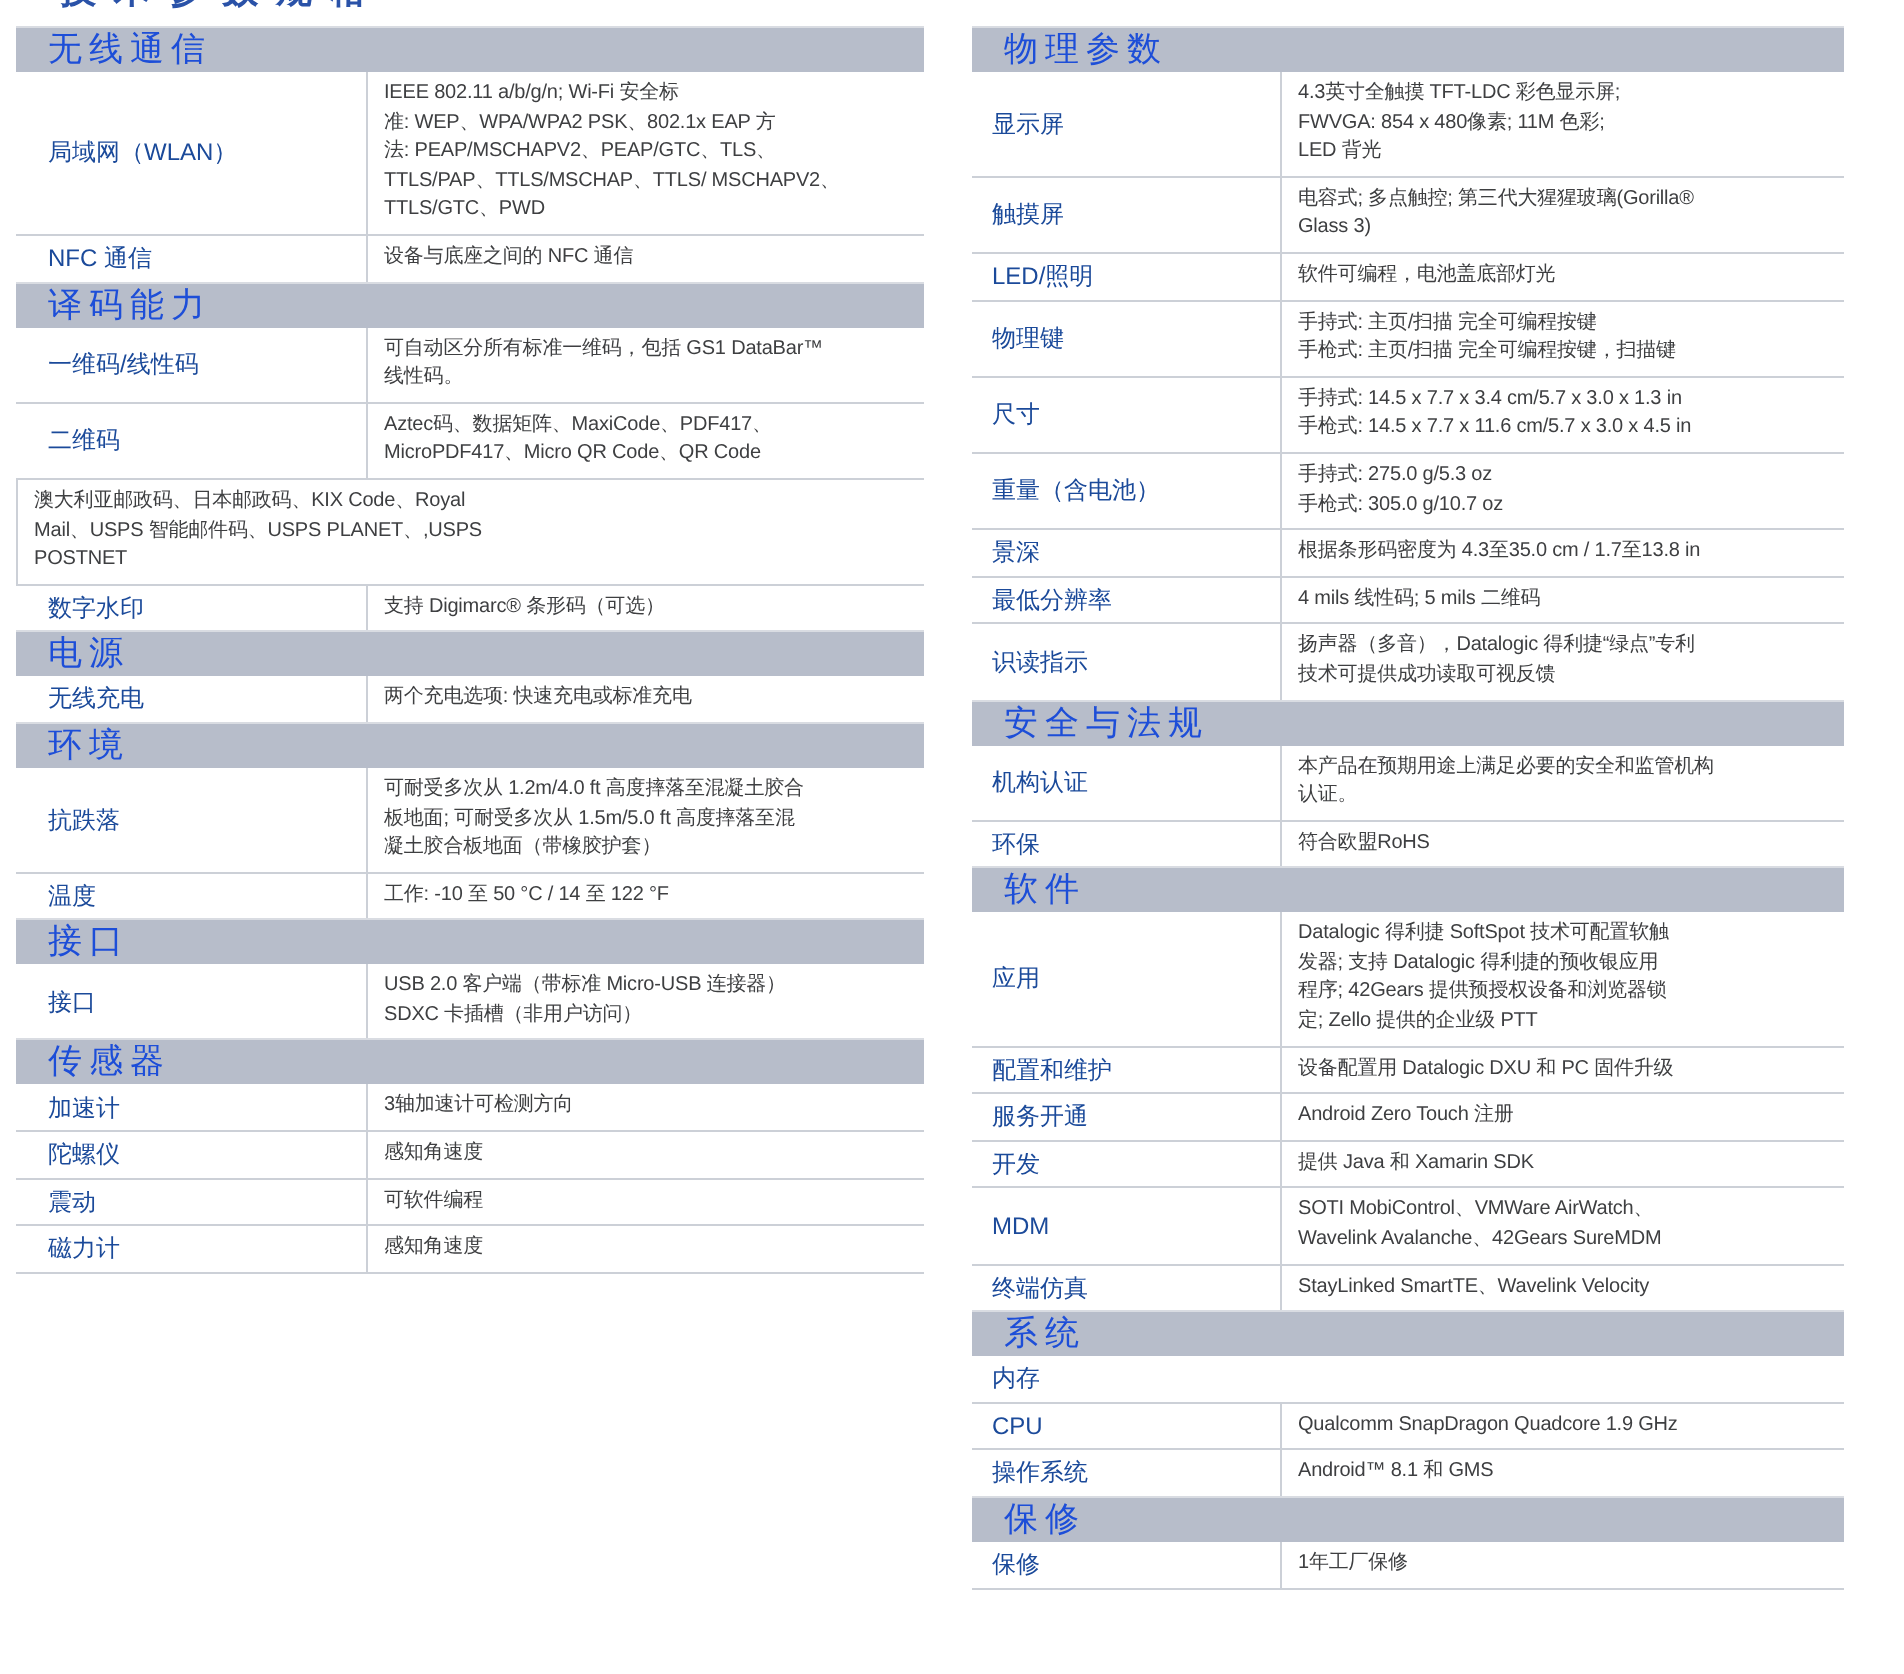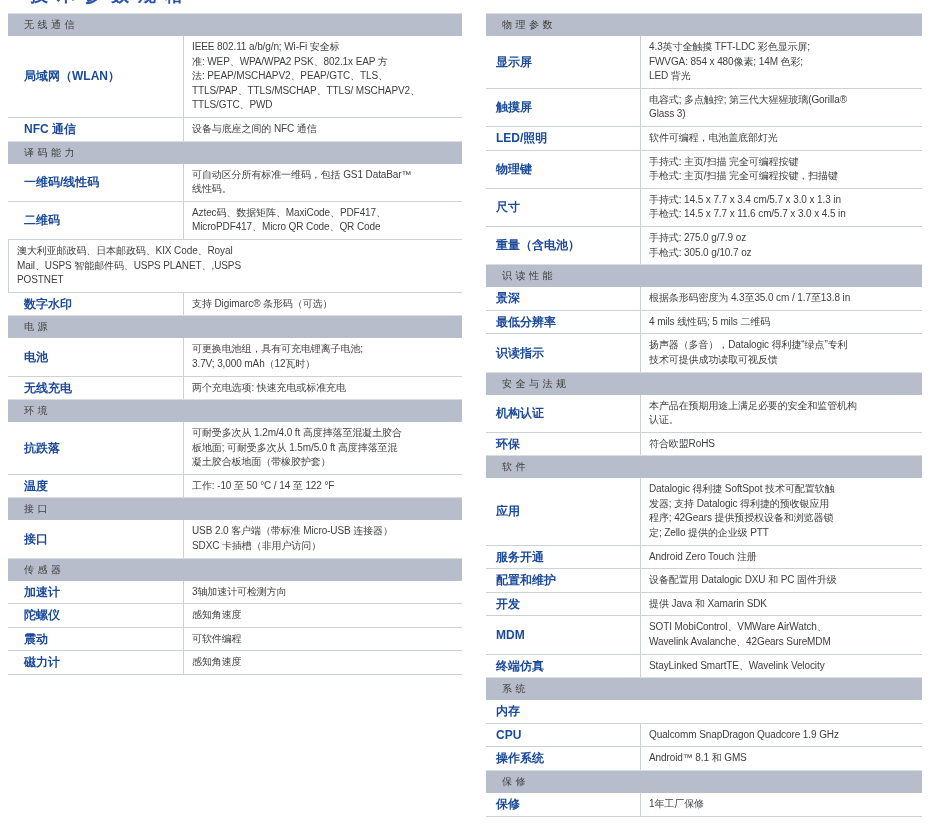--- a/index.html
+++ b/index.html
@@ -31,34 +31,34 @@
   .section-header {
     background:#b7bdca;
     border-top:1px solid #d9dce2;
     height:22px;
     display:flex; align-items:center;
     padding-left:16px;
     margin-top:-1px;
     position:relative; z-index:2;
   }
   .section-header .section-title {
-    color:#404040; font-size:10px; letter-spacing:3.5px; font-weight:normal;
+    color:#1d4ed8; font-size:17px; letter-spacing:3.5px; font-weight:normal;
     line-height:22px; white-space:nowrap;
   }
 
   .spec-row {
     display:flex; align-items:stretch;
     border-bottom:1px solid #ccd0d7;
     background:#ffffff;
   }
   .label-cell {
     box-sizing:border-box; flex-shrink:0;
     display:flex; align-items:center;
     padding:4px 6px 4px 16px;
-    color:#1b4a9a; font-weight:bold; font-size:12px; line-height:14.5px;
+    color:#1b4a9a; font-weight:normal; font-size:12px; line-height:14.5px;
   }
   .col-left  .label-cell { width:175px; }
   .col-right .label-cell { width:154px; padding-left:10px; }
   .value-cell {
     flex:1; box-sizing:border-box;
     border-left:1px solid #ccd0d7;
     display:flex; align-items:center;
   }
   .value-text {
     padding:4px 4px 4px 8px;
@@ -124,27 +124,20 @@
         <div class="spec-row">
           <div class="label-cell">数字水印</div>
           <div class="value-cell">
             <div class="value-text">支持 Digimarc® 条形码（可选）</div>
           </div>
         </div>
         <div class="section-header">
           <span class="section-title">电源</span>
         </div>
         <div class="spec-row">
-          <div class="label-cell">电池</div>
-          <div class="value-cell">
-            <div class="value-text">可更换电池组，具有可充电锂离子电池;
-3.7V; 3,000 mAh（12瓦时）</div>
-          </div>
-        </div>
-        <div class="spec-row">
           <div class="label-cell">无线充电</div>
           <div class="value-cell">
             <div class="value-text">两个充电选项: 快速充电或标准充电</div>
           </div>
         </div>
         <div class="section-header">
           <span class="section-title">环境</span>
         </div>
         <div class="spec-row">
           <div class="label-cell">抗跌落</div>
@@ -199,21 +192,21 @@
         </div>
       </div>
     <div class="col col-right">
         <div class="section-header">
           <span class="section-title">物理参数</span>
         </div>
         <div class="spec-row">
           <div class="label-cell">显示屏</div>
           <div class="value-cell">
             <div class="value-text">4.3英寸全触摸 TFT-LDC 彩色显示屏;
-FWVGA: 854 x 480像素; 14M 色彩;
+FWVGA: 854 x 480像素; 11M 色彩;
 LED 背光</div>
           </div>
         </div>
         <div class="spec-row">
           <div class="label-cell">触摸屏</div>
           <div class="value-cell">
             <div class="value-text">电容式; 多点触控; 第三代大猩猩玻璃(Gorilla®
 Glass 3)</div>
           </div>
         </div>
@@ -233,26 +226,23 @@
         <div class="spec-row">
           <div class="label-cell">尺寸</div>
           <div class="value-cell">
             <div class="value-text">手持式: 14.5 x 7.7 x 3.4 cm/5.7 x 3.0 x 1.3 in
 手枪式: 14.5 x 7.7 x 11.6 cm/5.7 x 3.0 x 4.5 in</div>
           </div>
         </div>
         <div class="spec-row">
           <div class="label-cell">重量（含电池）</div>
           <div class="value-cell">
-            <div class="value-text">手持式: 275.0 g/7.9 oz
+            <div class="value-text">手持式: 275.0 g/5.3 oz
 手枪式: 305.0 g/10.7 oz</div>
           </div>
-        </div>
-        <div class="section-header">
-          <span class="section-title">识读性能</span>
         </div>
         <div class="spec-row">
           <div class="label-cell">景深</div>
           <div class="value-cell">
             <div class="value-text">根据条形码密度为 4.3至35.0 cm / 1.7至13.8 in</div>
           </div>
         </div>
         <div class="spec-row">
           <div class="label-cell">最低分辨率</div>
           <div class="value-cell">
@@ -288,29 +278,29 @@
         <div class="spec-row">
           <div class="label-cell">应用</div>
           <div class="value-cell">
             <div class="value-text">Datalogic 得利捷 SoftSpot 技术可配置软触
 发器; 支持 Datalogic 得利捷的预收银应用
 程序; 42Gears 提供预授权设备和浏览器锁
 定; Zello 提供的企业级 PTT</div>
           </div>
         </div>
         <div class="spec-row">
+          <div class="label-cell">配置和维护</div>
+          <div class="value-cell">
+            <div class="value-text">设备配置用 Datalogic DXU 和 PC 固件升级</div>
+          </div>
+        </div>
+        <div class="spec-row">
           <div class="label-cell">服务开通</div>
           <div class="value-cell">
             <div class="value-text">Android Zero Touch 注册</div>
-          </div>
-        </div>
-        <div class="spec-row">
-          <div class="label-cell">配置和维护</div>
-          <div class="value-cell">
-            <div class="value-text">设备配置用 Datalogic DXU 和 PC 固件升级</div>
           </div>
         </div>
         <div class="spec-row">
           <div class="label-cell">开发</div>
           <div class="value-cell">
             <div class="value-text">提供 Java 和 Xamarin SDK</div>
           </div>
         </div>
         <div class="spec-row">
           <div class="label-cell">MDM</div>

